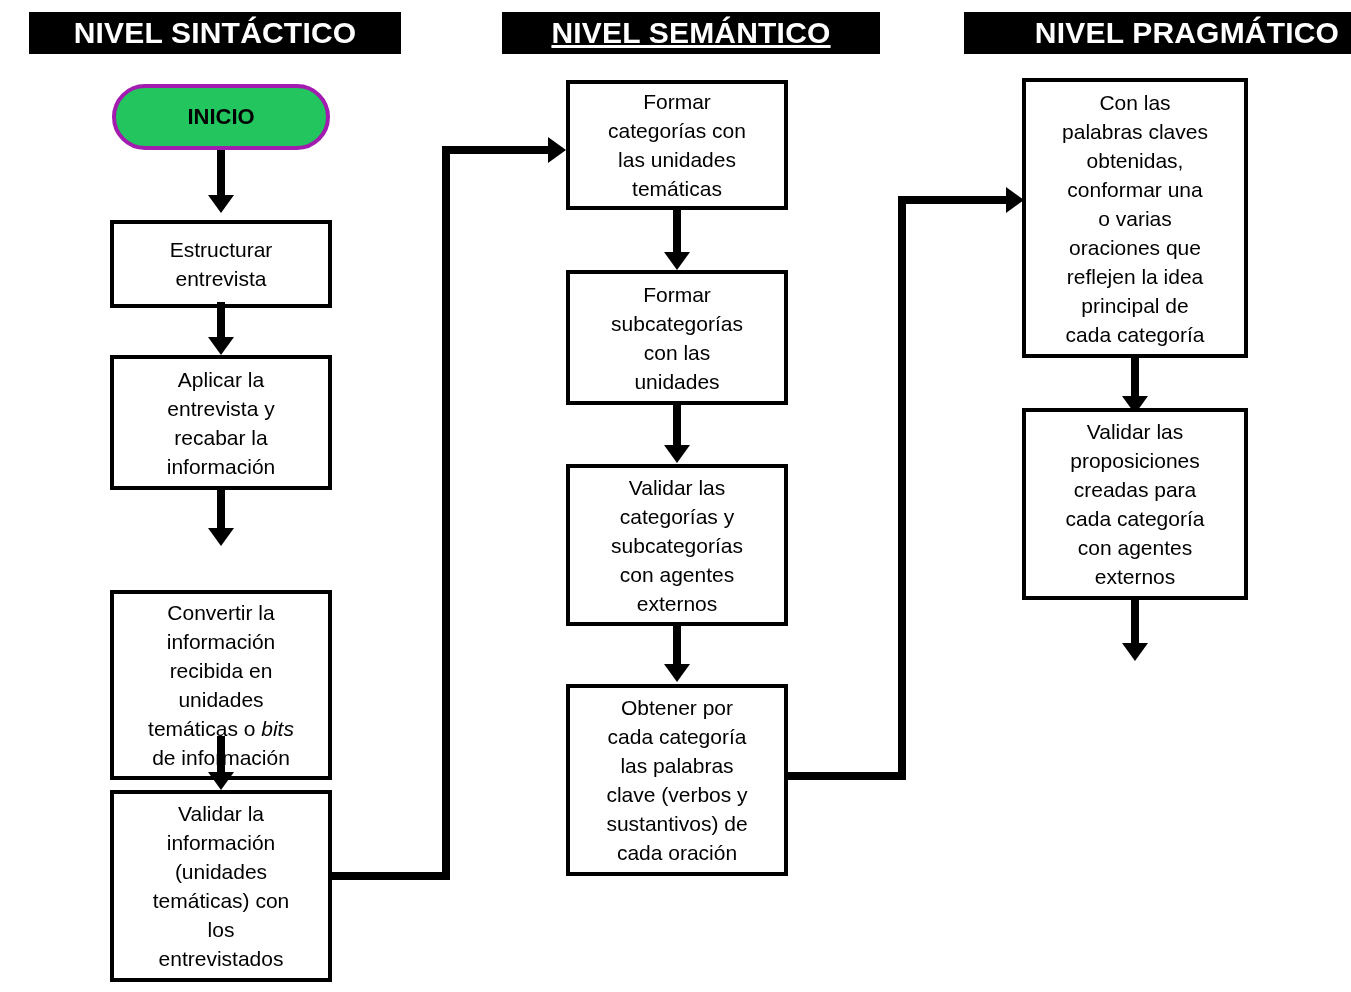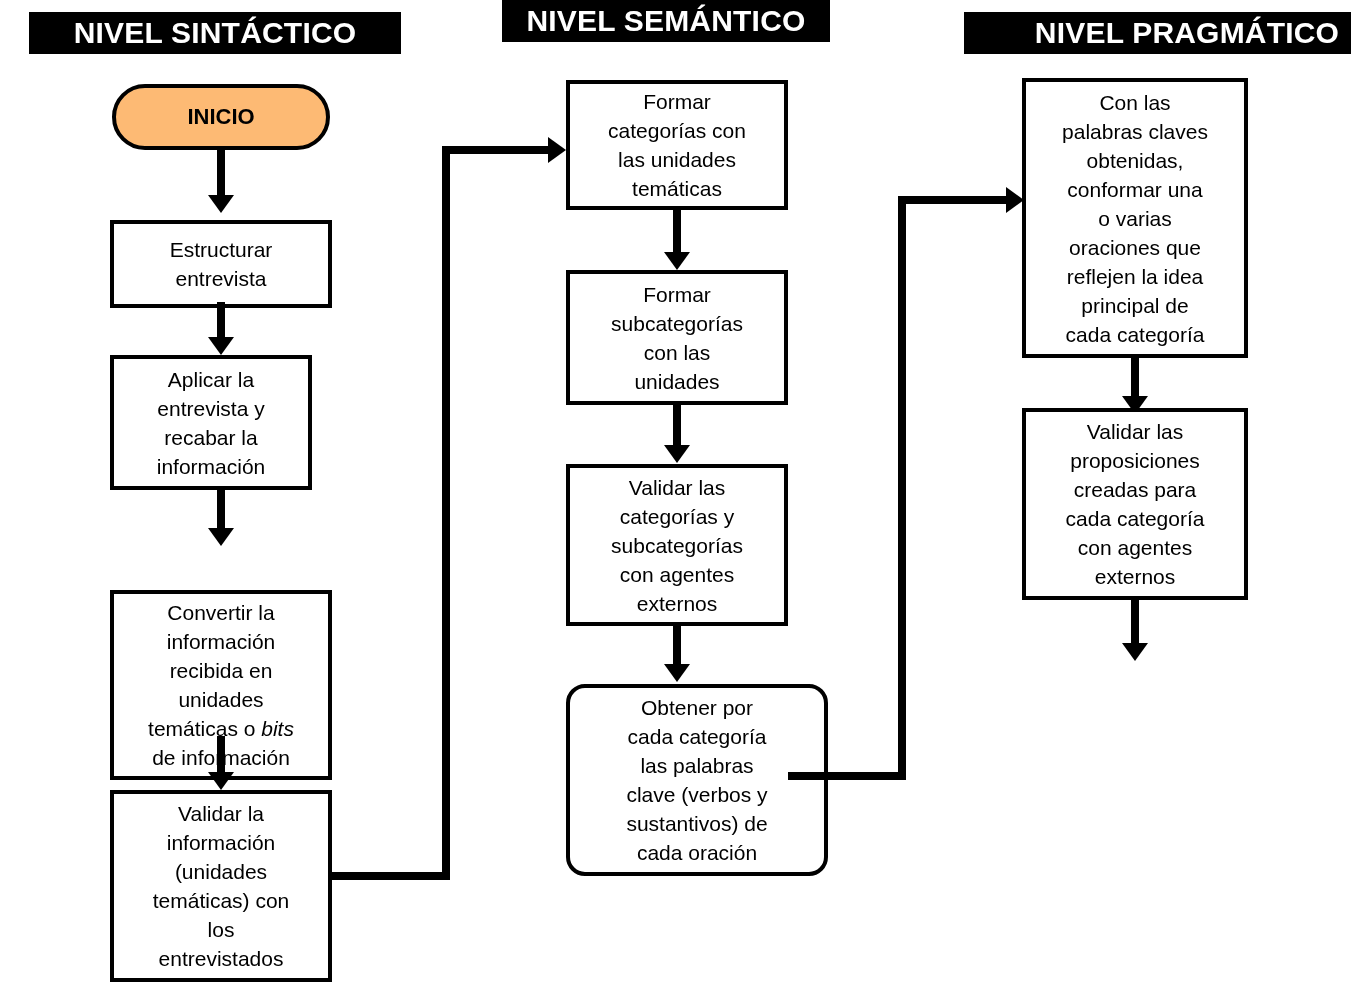--- a/index.html
+++ b/index.html
@@ -48,22 +48,22 @@
     justify-content: center;
     padding: 2px 4px;
     overflow: hidden;
   }
   .box .txt { width: 100%; }
 
   
   .terminator {
     position: absolute;
     box-sizing: border-box;
-    border: 4px solid #000000;
-    background: #fdba74;
+    border: 4px solid #a21caf;
+    background: #22c55e;
     color: #000000;
     font-size: 22px;
     font-weight: bold;
     text-align: center;
     display: flex;
     align-items: center;
     justify-content: center;
     border-radius: 40px;
   }
 
@@ -95,38 +95,38 @@
     border-left: 18px solid #000000;
   }
   .ital { font-style: italic; }
 </style>
 </head>
 <body>
 
 <div id="canvas">
 
   <div class="banner" style="left:8px; top:12px; width:372px;">NIVEL SINTÁCTICO</div>
-  <div class="banner" style="left:481px; top:0; width:328px;">NIVEL SEMÁNTICO</div>
+  <div class="banner" style="left:481px; top:12px; width:378px;text-decoration:underline;">NIVEL SEMÁNTICO</div>
   <div class="banner" style="left:943px; top:12px; width:356px;padding-left:45px;">NIVEL PRAGMÁTICO</div>
 
   <div class="terminator" style="left:112px; top:84px; width:218px; height:66px;">
     <span class="txt">INICIO</span>
   </div>
 
   <div class="vline" style="left:217px; top:150px; height:48px;"></div>
   <div class="arrow-down" style="left:208px; top:195px;"></div>
 
   <div class="box" style="left:110px; top:220px; width:222px; height:88px;">
     <span class="txt">Estructurar<br>entrevista</span>
   </div>
 
   <div class="vline" style="left:217px; top:302px; height:40px;"></div>
   <div class="arrow-down" style="left:208px; top:337px;"></div>
 
-  <div class="box" style="left:110px; top:355px; width:202px; height:135px;">
+  <div class="box" style="left:110px; top:355px; width:222px; height:135px;">
     <span class="txt">Aplicar la<br>entrevista y<br>recabar la<br>información</span>
   </div>
 
   <div class="vline" style="left:217px; top:490px; height:44px;"></div>
   <div class="arrow-down" style="left:208px; top:528px;"></div>
 
   <div class="box" style="left:110px; top:546px; width:222px; height:190px;margin-top:44px;">
     <span class="txt">
       <span>Convertir la</span><br>
       <span>información</span><br>
@@ -163,21 +163,21 @@
   <div class="vline" style="left:673px; top:405px; height:44px;"></div>
   <div class="arrow-down" style="left:664px; top:445px;"></div>
 
   <div class="box" style="left:566px; top:464px; width:222px; height:162px;">
     <span class="txt">Validar las<br>categorías y<br>subcategorías<br>con agentes<br>externos</span>
   </div>
 
   <div class="vline" style="left:673px; top:626px; height:42px;"></div>
   <div class="arrow-down" style="left:664px; top:664px;"></div>
 
-  <div class="box" style="left:566px; top:684px; width:262px; height:192px;border-radius:19px;">
+  <div class="box" style="left:566px; top:684px; width:222px; height:192px;">
     <span class="txt">Obtener por<br>cada categoría<br>las palabras<br>clave (verbos y<br>sustantivos) de<br>cada oración</span>
   </div>
 
   <div class="hline" style="left:788px; top:772px; width:118px;"></div>
   <div class="vline" style="left:898px; top:196px; height:580px;"></div>
   <div class="hline" style="left:898px; top:196px; width:112px;"></div>
   <div class="arrow-right" style="left:1006px; top:187px;"></div>
 
   <div class="box" style="left:1022px; top:78px; width:226px; height:280px;">
     <span class="txt">Con las<br>palabras claves<br>obtenidas,<br>conformar una<br>o varias<br>oraciones que<br>reflejen la idea<br>principal de<br>cada categoría</span>

